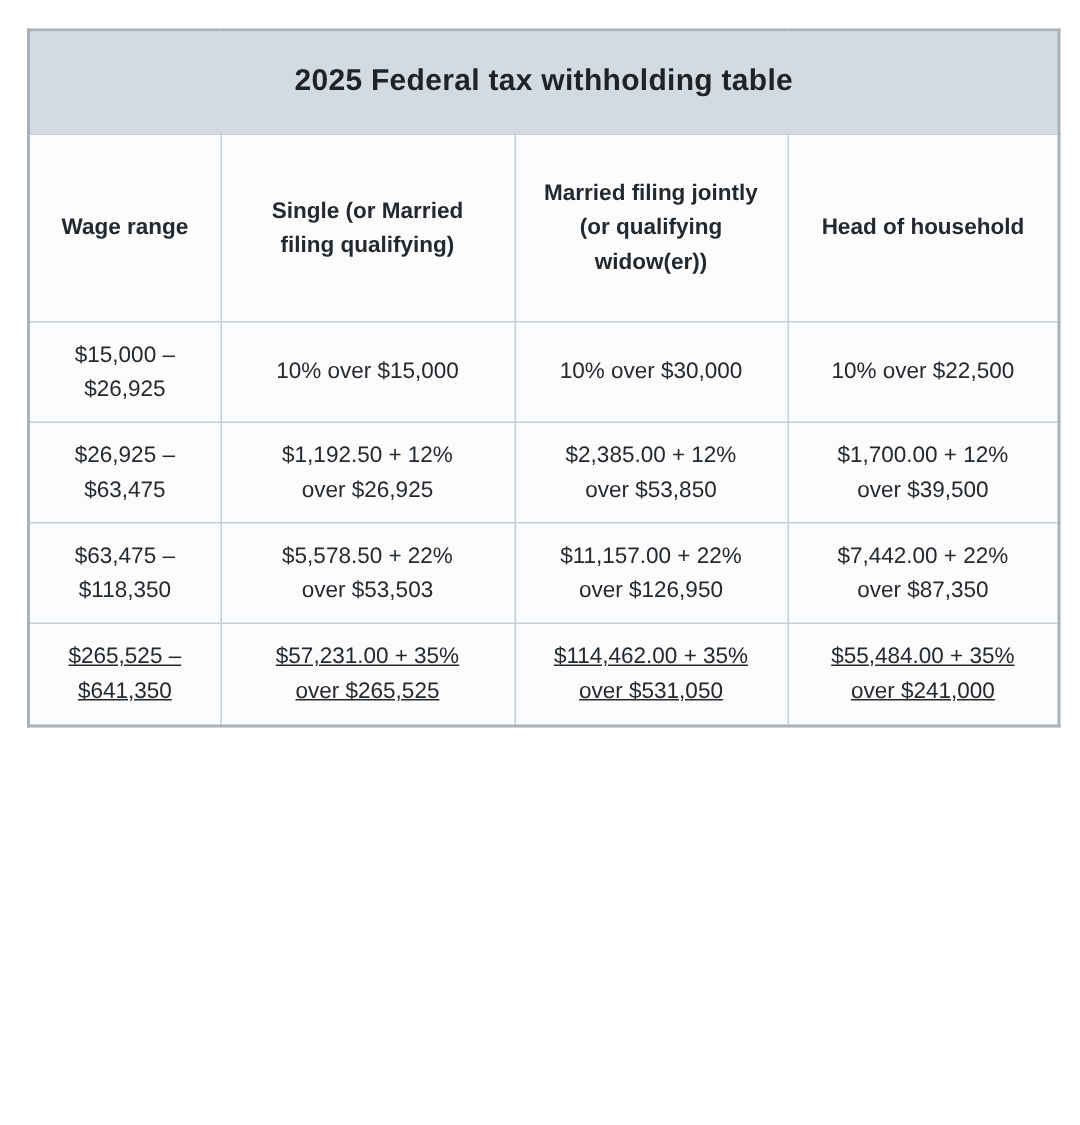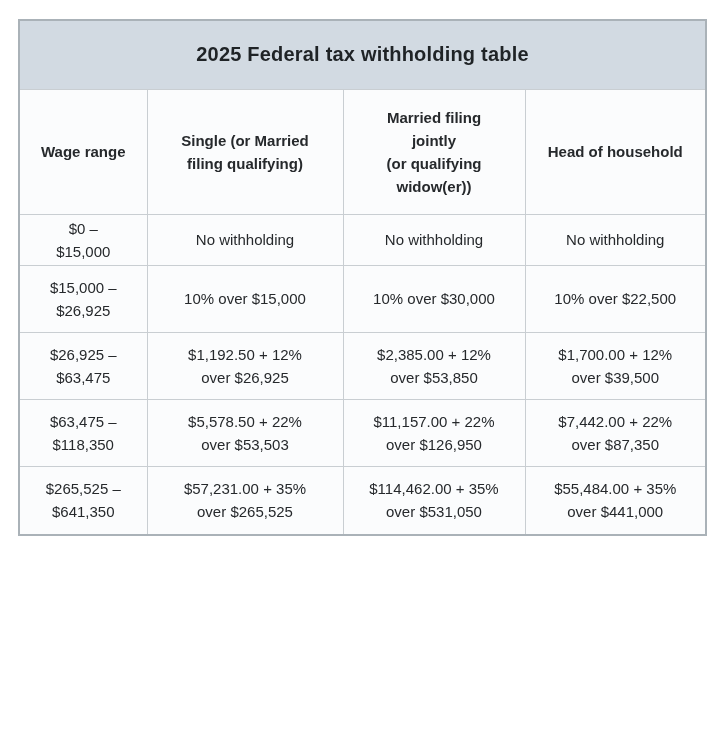--- a/index.html
+++ b/index.html
@@ -21,21 +21,21 @@
     border-collapse: collapse;
     background: #fbfcfd;
     color: #26292c;
     border: 2px solid #aab2b8;
   }
   .tax-table th, .tax-table td {
     border: 1px solid #c9ced2;
     vertical-align: middle;
     text-align: center;
     white-space: pre-line;
-    padding: 2px 20px;
+    padding: 2px 8px;
     overflow: hidden;
   }
   .title-cell {
     background: #d2dae2;
     font-size: 20px;
     font-weight: bold;
     letter-spacing: 0.2px;
     color: #1f2326;
   }
   .hdr {
@@ -51,21 +51,21 @@
   }
   .wage-cell {
     text-align: left;
     padding-left: 9px;
     padding-right: 2px;
   }
   tr.h-title  { height: 69px; }
   tr.h-header { height: 125px; }
   tr.h-r1 { height: 45px; }
   tr.h-r2, tr.h-r3, tr.h-r4, tr.h-r5, tr.h-r6 { height: 67px; }
-  tr.h-r7, tr.h-r8 { height: 69px; }
+  tr.h-r7, tr.h-r8 { height: 69px; text-decoration: underline; }
 </style>
 </head>
 <body>
 
 <table class="tax-table">
   <colgroup>
     <col style="width:128px">
     <col style="width:196px">
     <col style="width:182px">
     <col style="width:181px">
@@ -78,26 +78,20 @@
       <th class="hdr">Wage range</th>
       <th class="hdr">Single (or Married
 filing qualifying)</th>
       <th class="hdr">Married filing jointly
 (or qualifying
 widow(er))</th>
       <th class="hdr">Head of household</th>
     </tr>
   </thead>
   <tbody>
-    <tr class="h-r1">
-      <td class="cell wage-cell">$0 – $15,000</td>
-      <td class="cell">No withholding</td>
-      <td class="cell">No withholding</td>
-      <td class="cell">No withholding</td>
-    </tr>
     <tr class="h-r2">
       <td class="cell wage-cell">$15,000 –
 $26,925</td>
       <td class="cell">10% over $15,000</td>
       <td class="cell">10% over $30,000</td>
       <td class="cell">10% over $22,500</td>
     </tr>
     <tr class="h-r3">
       <td class="cell wage-cell">$26,925 –
 $63,475</td>
@@ -119,16 +113,16 @@
 over $87,350</td>
     </tr>
     <tr class="h-r7">
       <td class="cell wage-cell">$265,525 –
 $641,350</td>
       <td class="cell">$57,231.00 + 35%
 over $265,525</td>
       <td class="cell">$114,462.00 + 35%
 over $531,050</td>
       <td class="cell">$55,484.00 + 35%
-over $441,000</td>
+over $241,000</td>
     </tr>
   </tbody>
 </table>
 
 </body></html>

